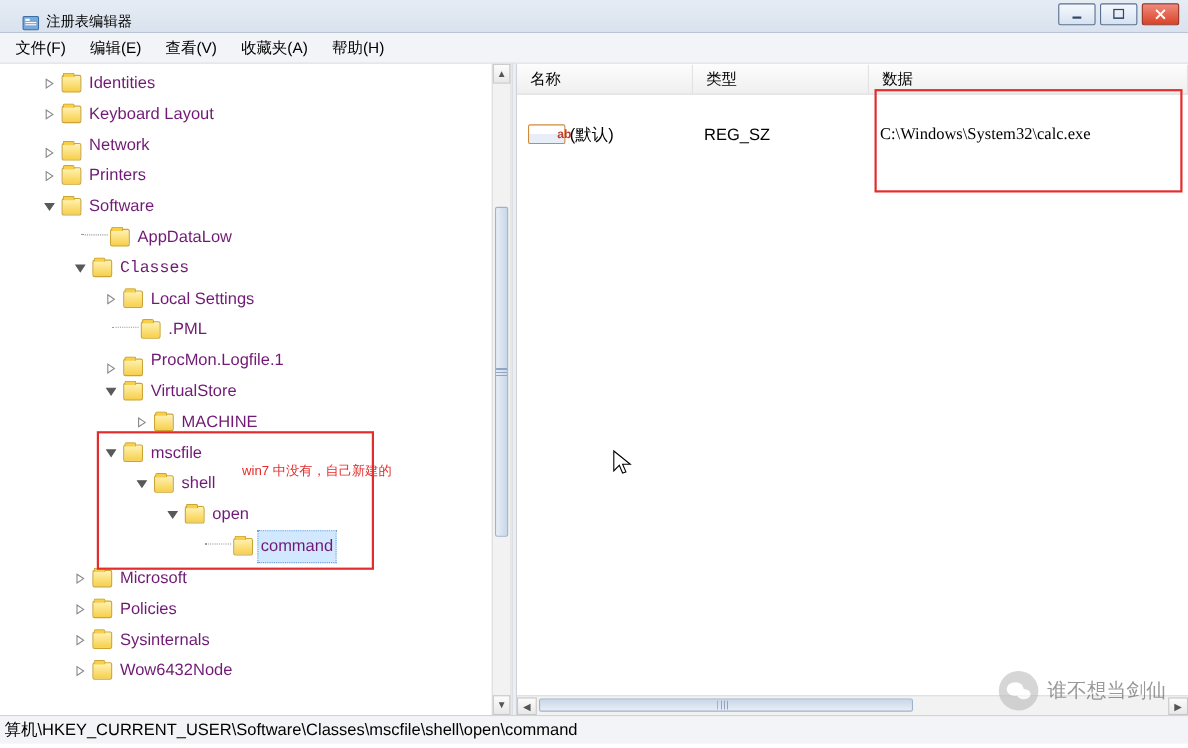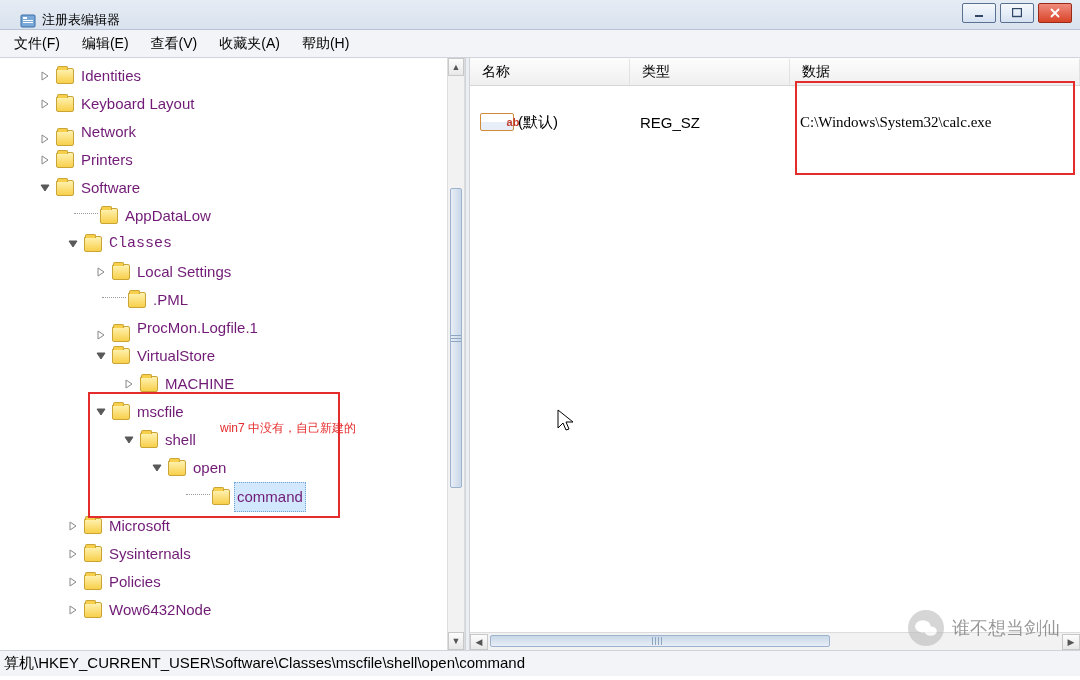--- a/index.html
+++ b/index.html
@@ -331,30 +331,30 @@
           <span class="folder"></span>
           <span class="label">Microsoft</span>
         </div>
         <div class="node" style="padding-left:64px;">
           <span class="toggle">
             <svg width="10" height="10">
               <path d="M2 1 L8 5 L2 9 Z" fill="#fff" stroke="#888"></path>
             </svg>
           </span>
           <span class="folder"></span>
-          <span class="label">Sysinternals</span>
+          <span class="label">Policies</span>
         </div>
         <div class="node" style="padding-left:64px;">
           <span class="toggle">
             <svg width="10" height="10">
               <path d="M2 1 L8 5 L2 9 Z" fill="#fff" stroke="#888"></path>
             </svg>
           </span>
           <span class="folder"></span>
-          <span class="label">Policies</span>
+          <span class="label">Sysinternals</span>
         </div>
         <div class="node" style="padding-left:64px;">
           <span class="toggle">
             <svg width="10" height="10">
               <path d="M2 1 L8 5 L2 9 Z" fill="#fff" stroke="#888"></path>
             </svg>
           </span>
           <span class="folder"></span>
           <span class="label">Wow6432Node</span>
         </div>

